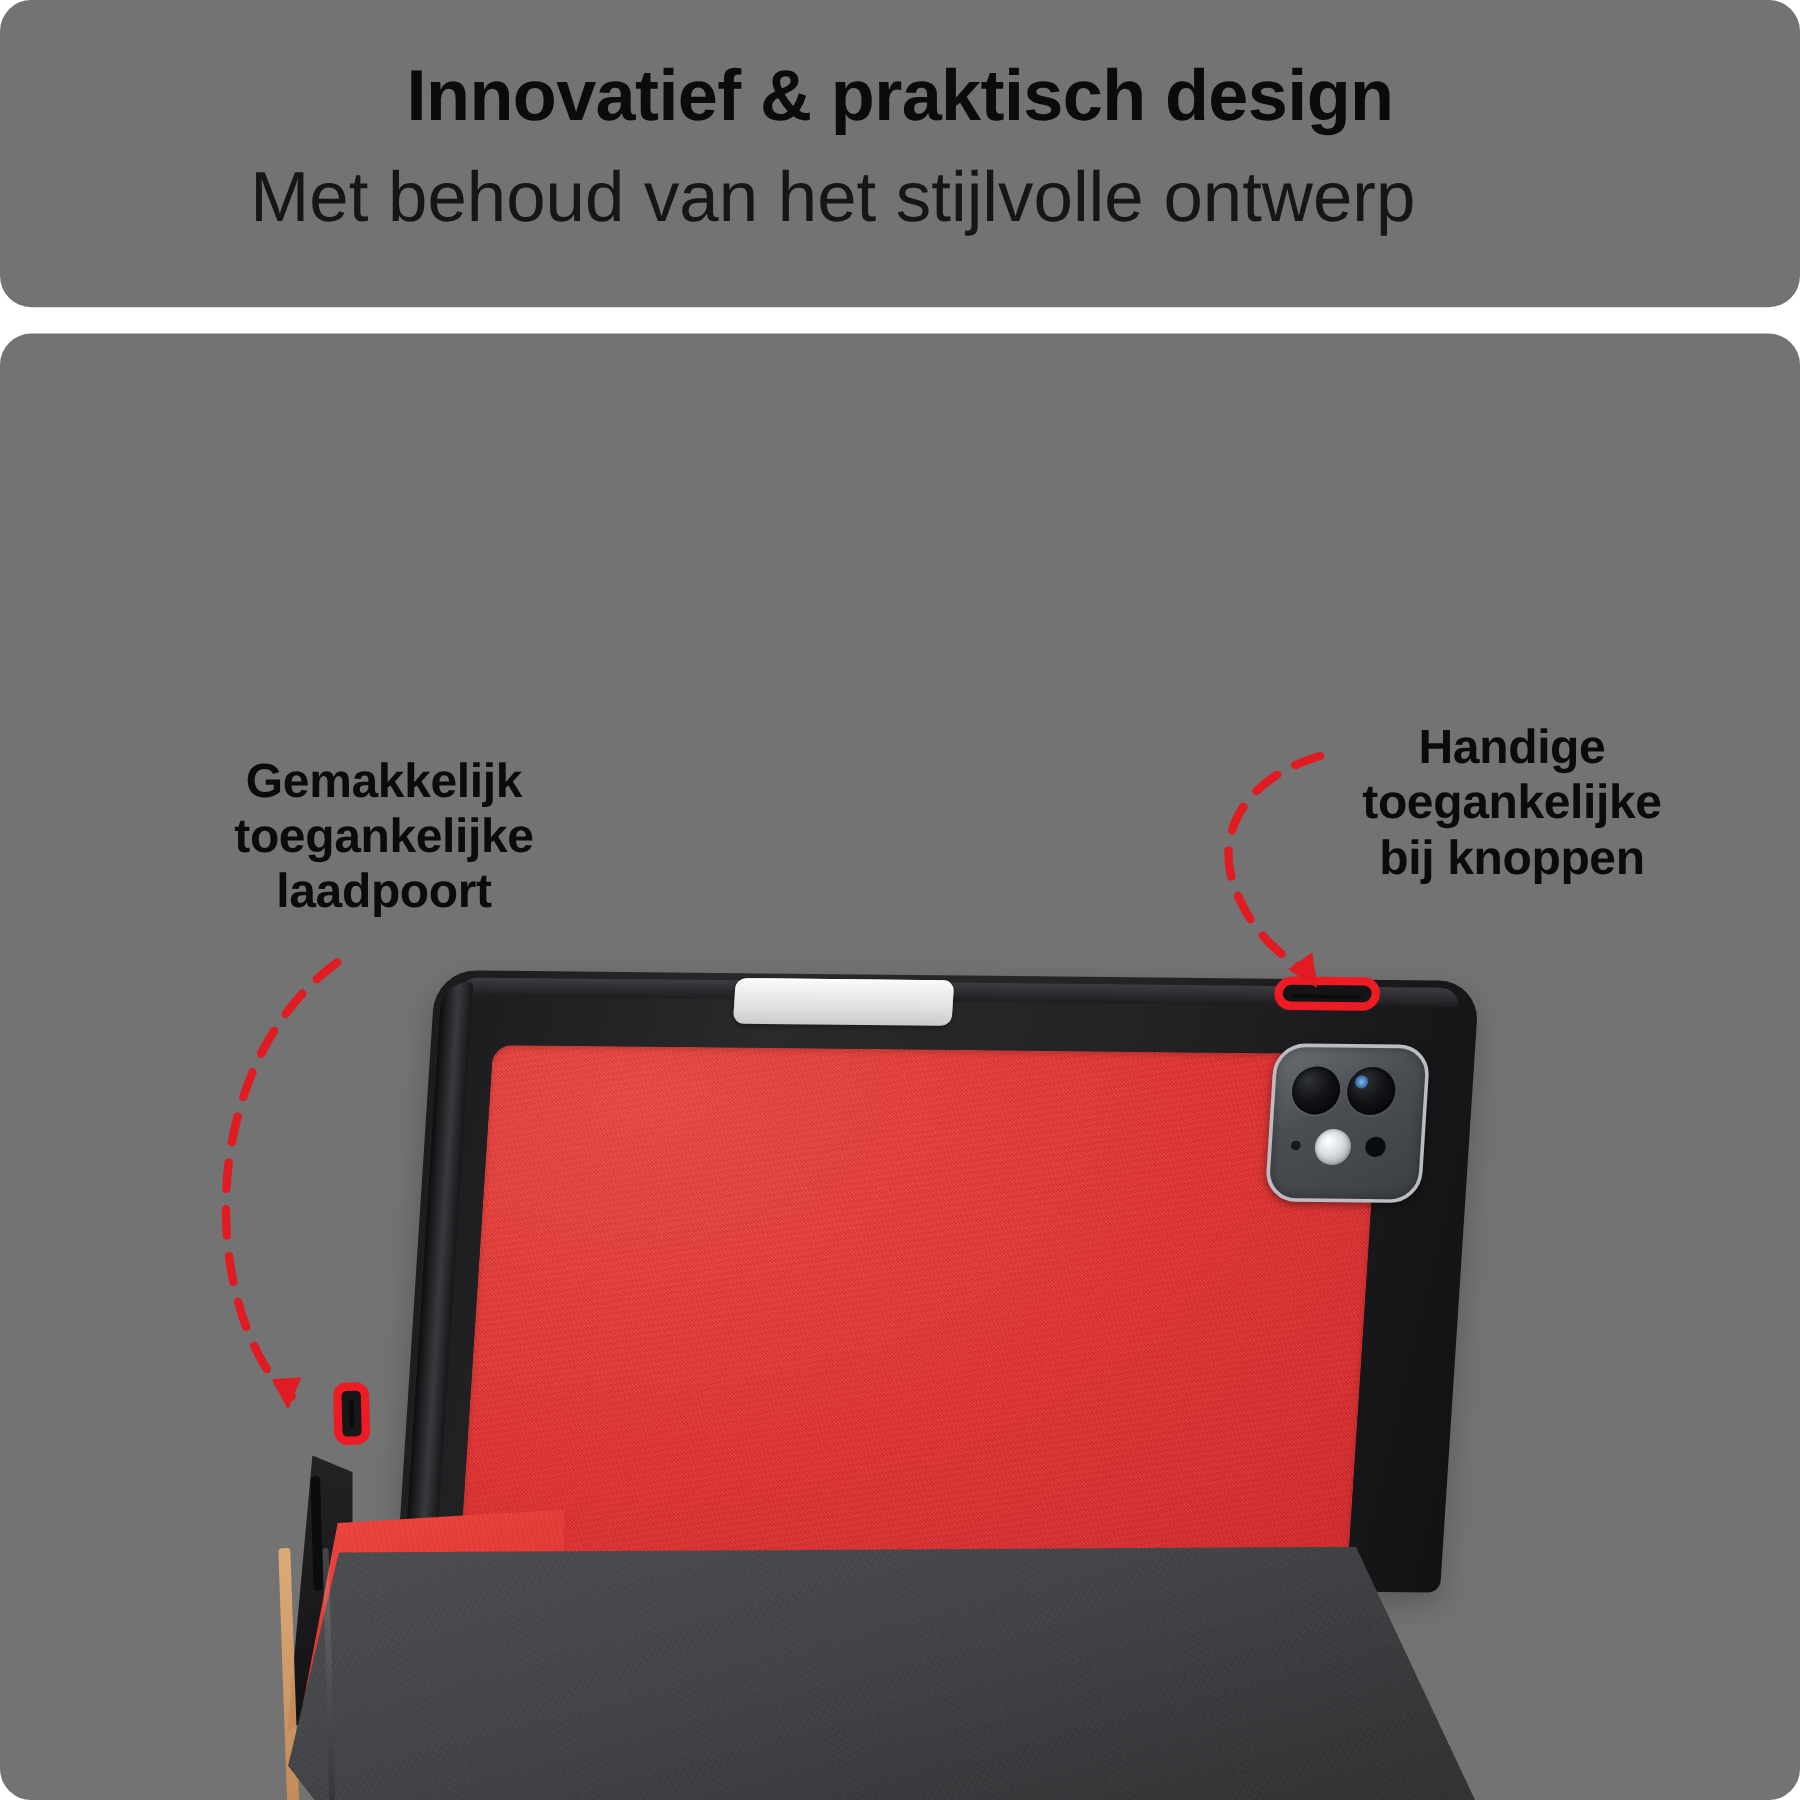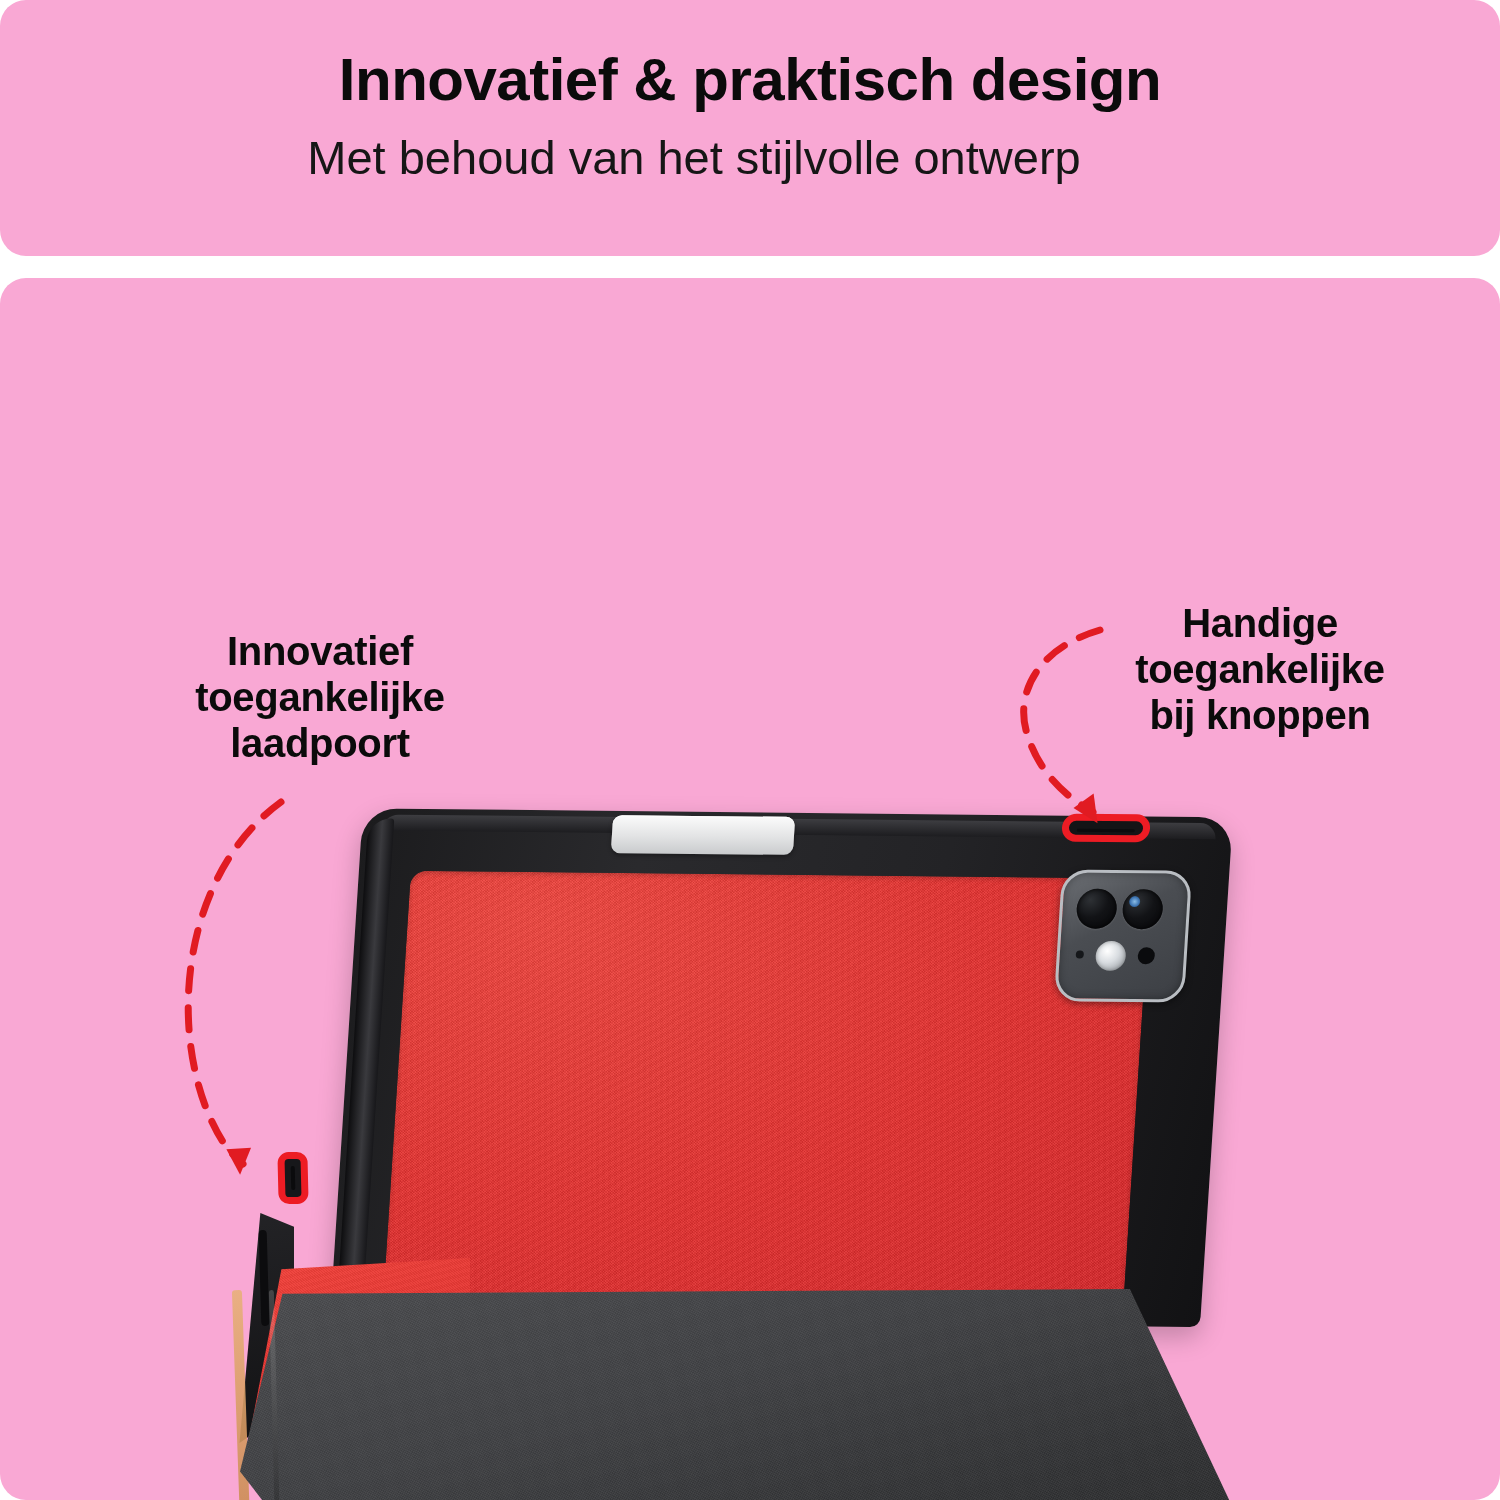--- a/index.html
+++ b/index.html
@@ -7,39 +7,39 @@
     width:1500px;height:1500px;
     background:#ffffff;
     font-family:"Liberation Sans", sans-serif;
     overflow:hidden;
   }
   .page{position:relative;width:1500px;height:1500px;}
 
   
   .panel{
     position:absolute;
-    background:#f9a8d4;
+    background:#737373;
     border-radius:26px;
   }
   #header-panel{left:0;top:0;width:1500px;height:256px;}
   #main-panel{left:0;top:278px;width:1500px;height:1222px;}
 
   
   .hdr-title{
     position:absolute;left:0;top:48px;width:1500px;
     text-align:center;
     font-size:60px;font-weight:700;color:#0b0b0b;
     letter-spacing:-0.5px;
     line-height:1.05;
     white-space:nowrap;
   }
   .hdr-sub{
     position:absolute;left:0;top:132px;width:1388px;
     text-align:center;
-    font-size:47px;font-weight:400;color:#161616;
+    font-size:59px;font-weight:400;color:#161616;
     letter-spacing:0px;
     line-height:1.1;
     white-space:nowrap;
   }
 
   
   .callout{
     position:absolute;
     font-weight:700;
     color:#0b0b0b;
@@ -282,21 +282,21 @@
         <path id="arrow-path-buttons" d="M1100,352 C1038,370 1016,414 1026,452 C1038,496 1068,520 1093,534"></path>
 
         <path id="arrow-path-stand" d="M793,1371 C905,1412 1020,1404 1052,1356 C1078,1318 1060,1296 1034,1280"></path>
       </g>
 
       <polygon points="247,895 223,879 244,866" fill="#e11b22" transform="rotate(28 240,882)"></polygon>
       <polygon points="1101,543 1074,534 1090,515" fill="#e11b22" transform="rotate(14 1090,530)"></polygon>
       <polygon points="1026,1268 1053,1272 1038,1292" fill="#e11b22" transform="rotate(-10 1038,1278)"></polygon>
     </svg>
 
-    <div class="callout" id="callout-charging">Innovatief
+    <div class="callout" id="callout-charging">Gemakkelijk
 toegankelijke
 laadpoort</div>
 
     <div class="callout" id="callout-buttons">Handige
 toegankelijke
 bij knoppen</div>
 
   </div>
 </div>
 

